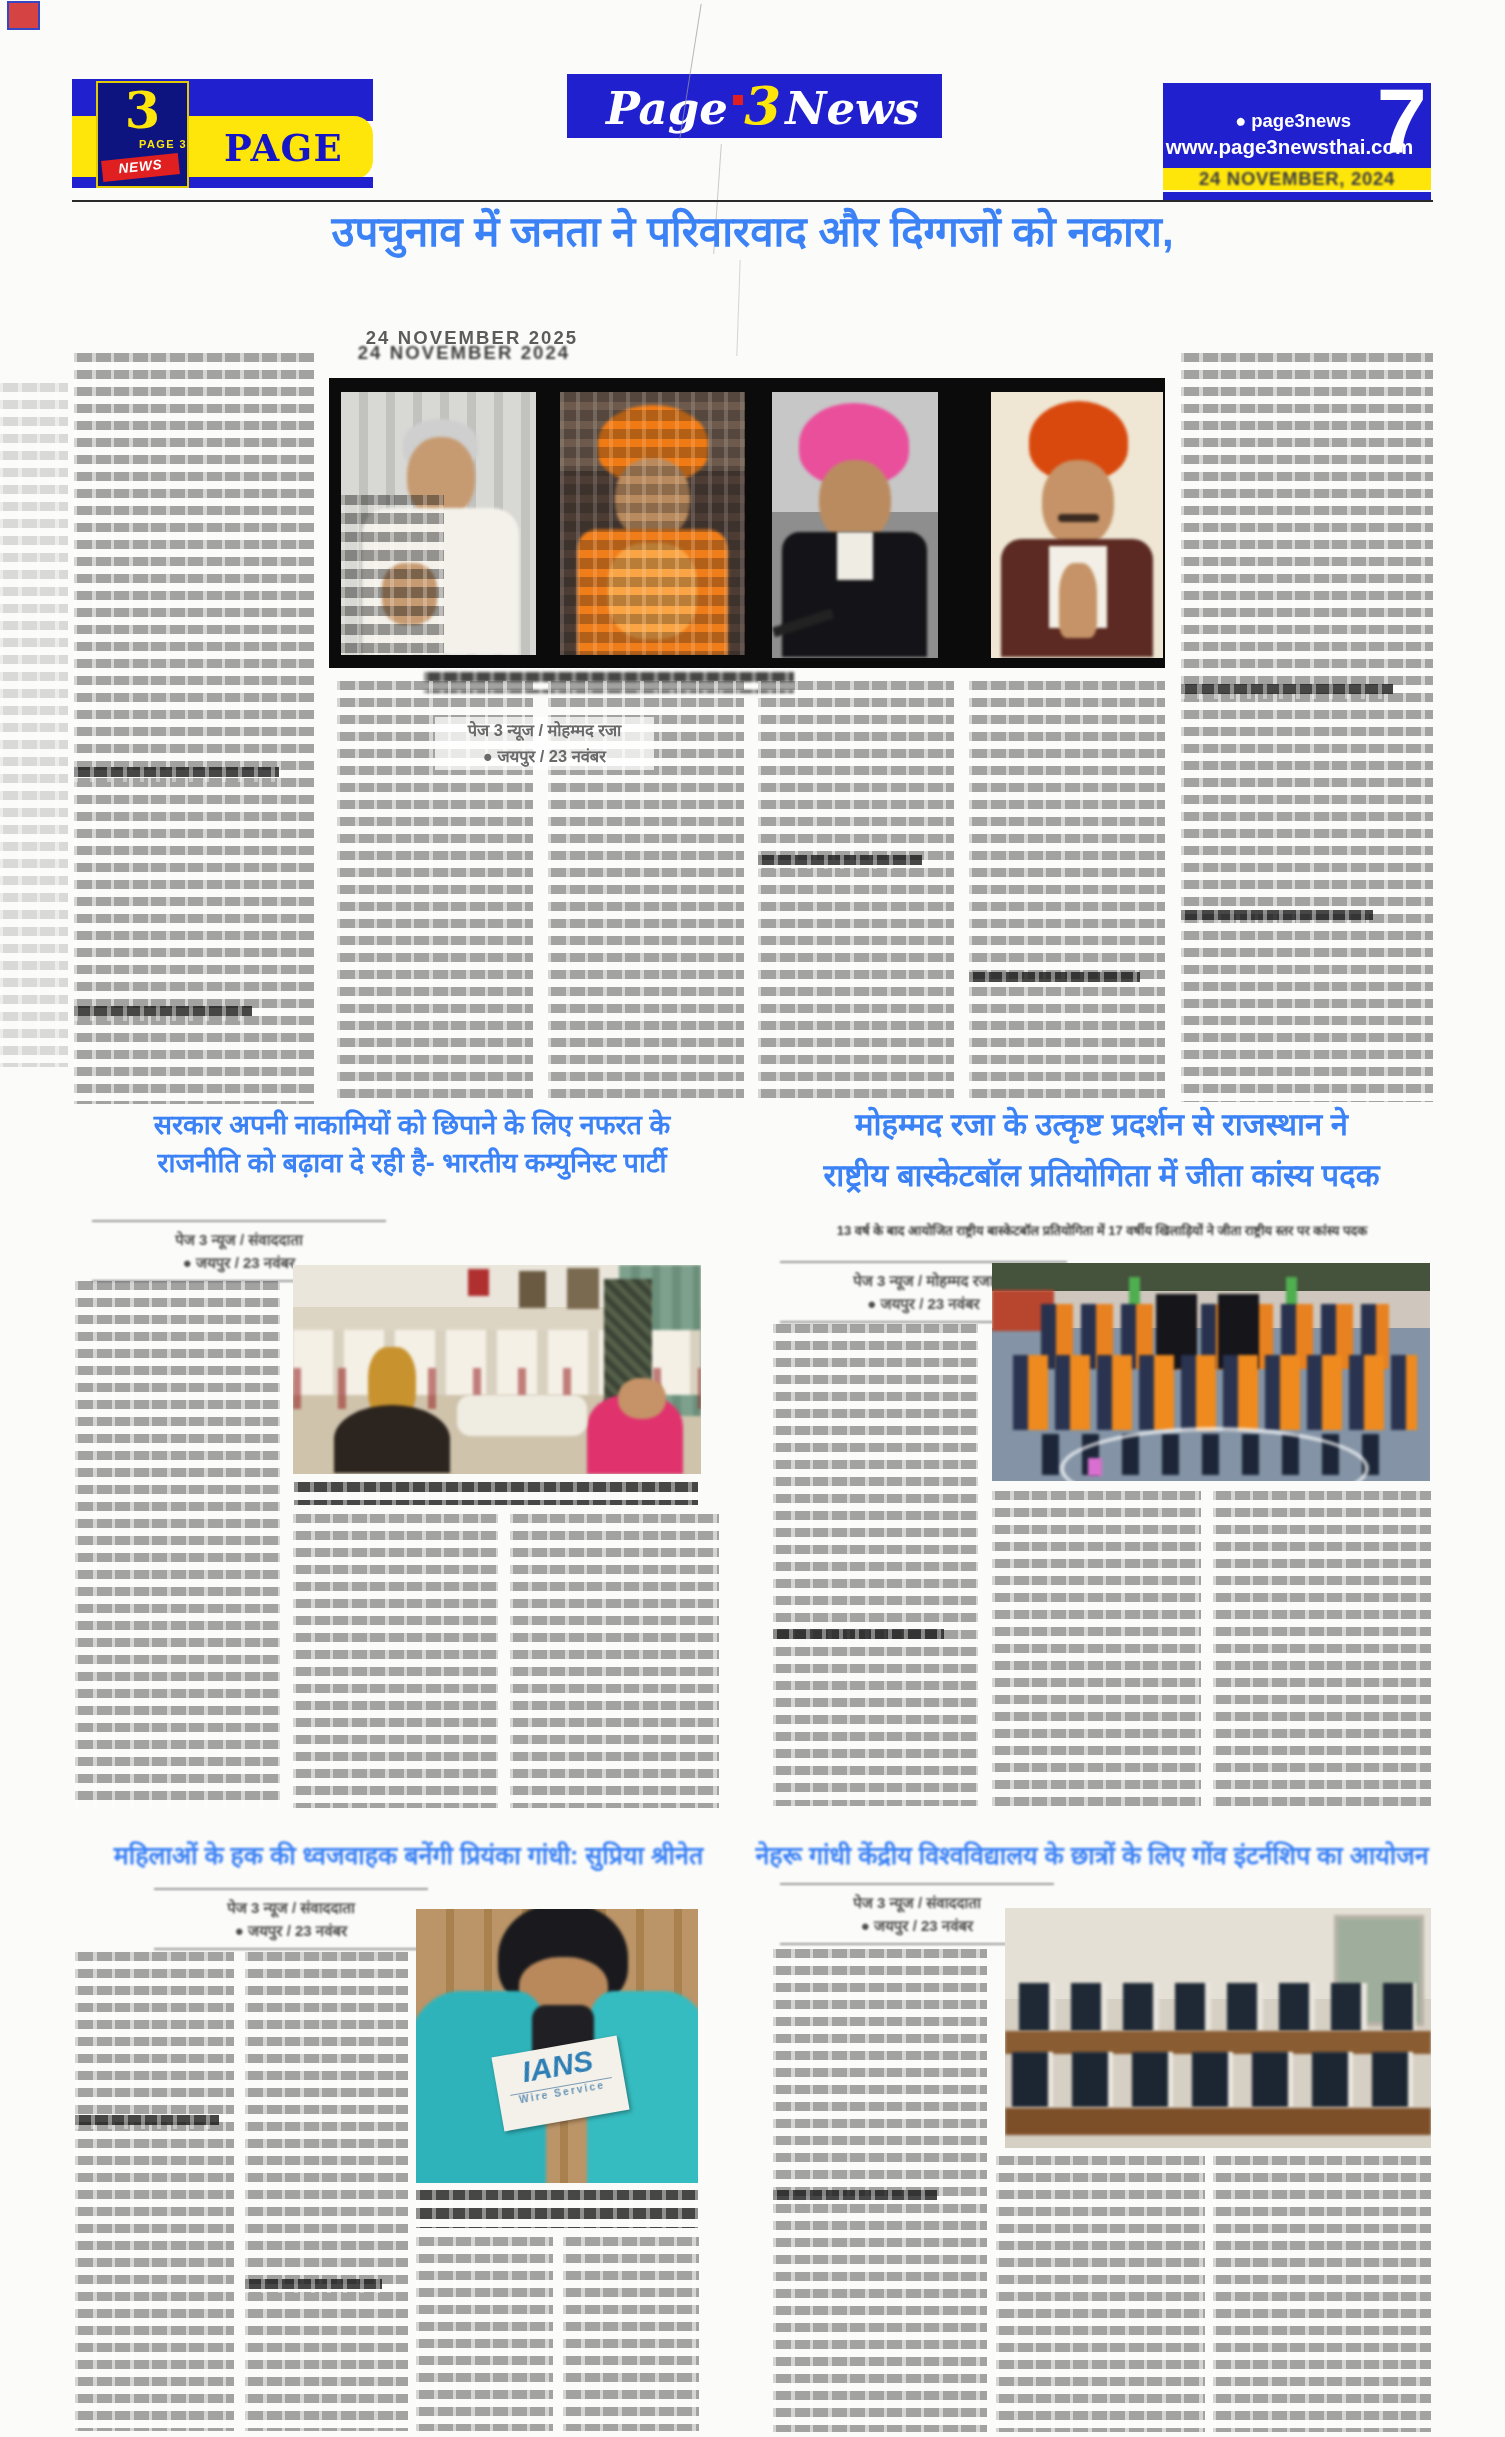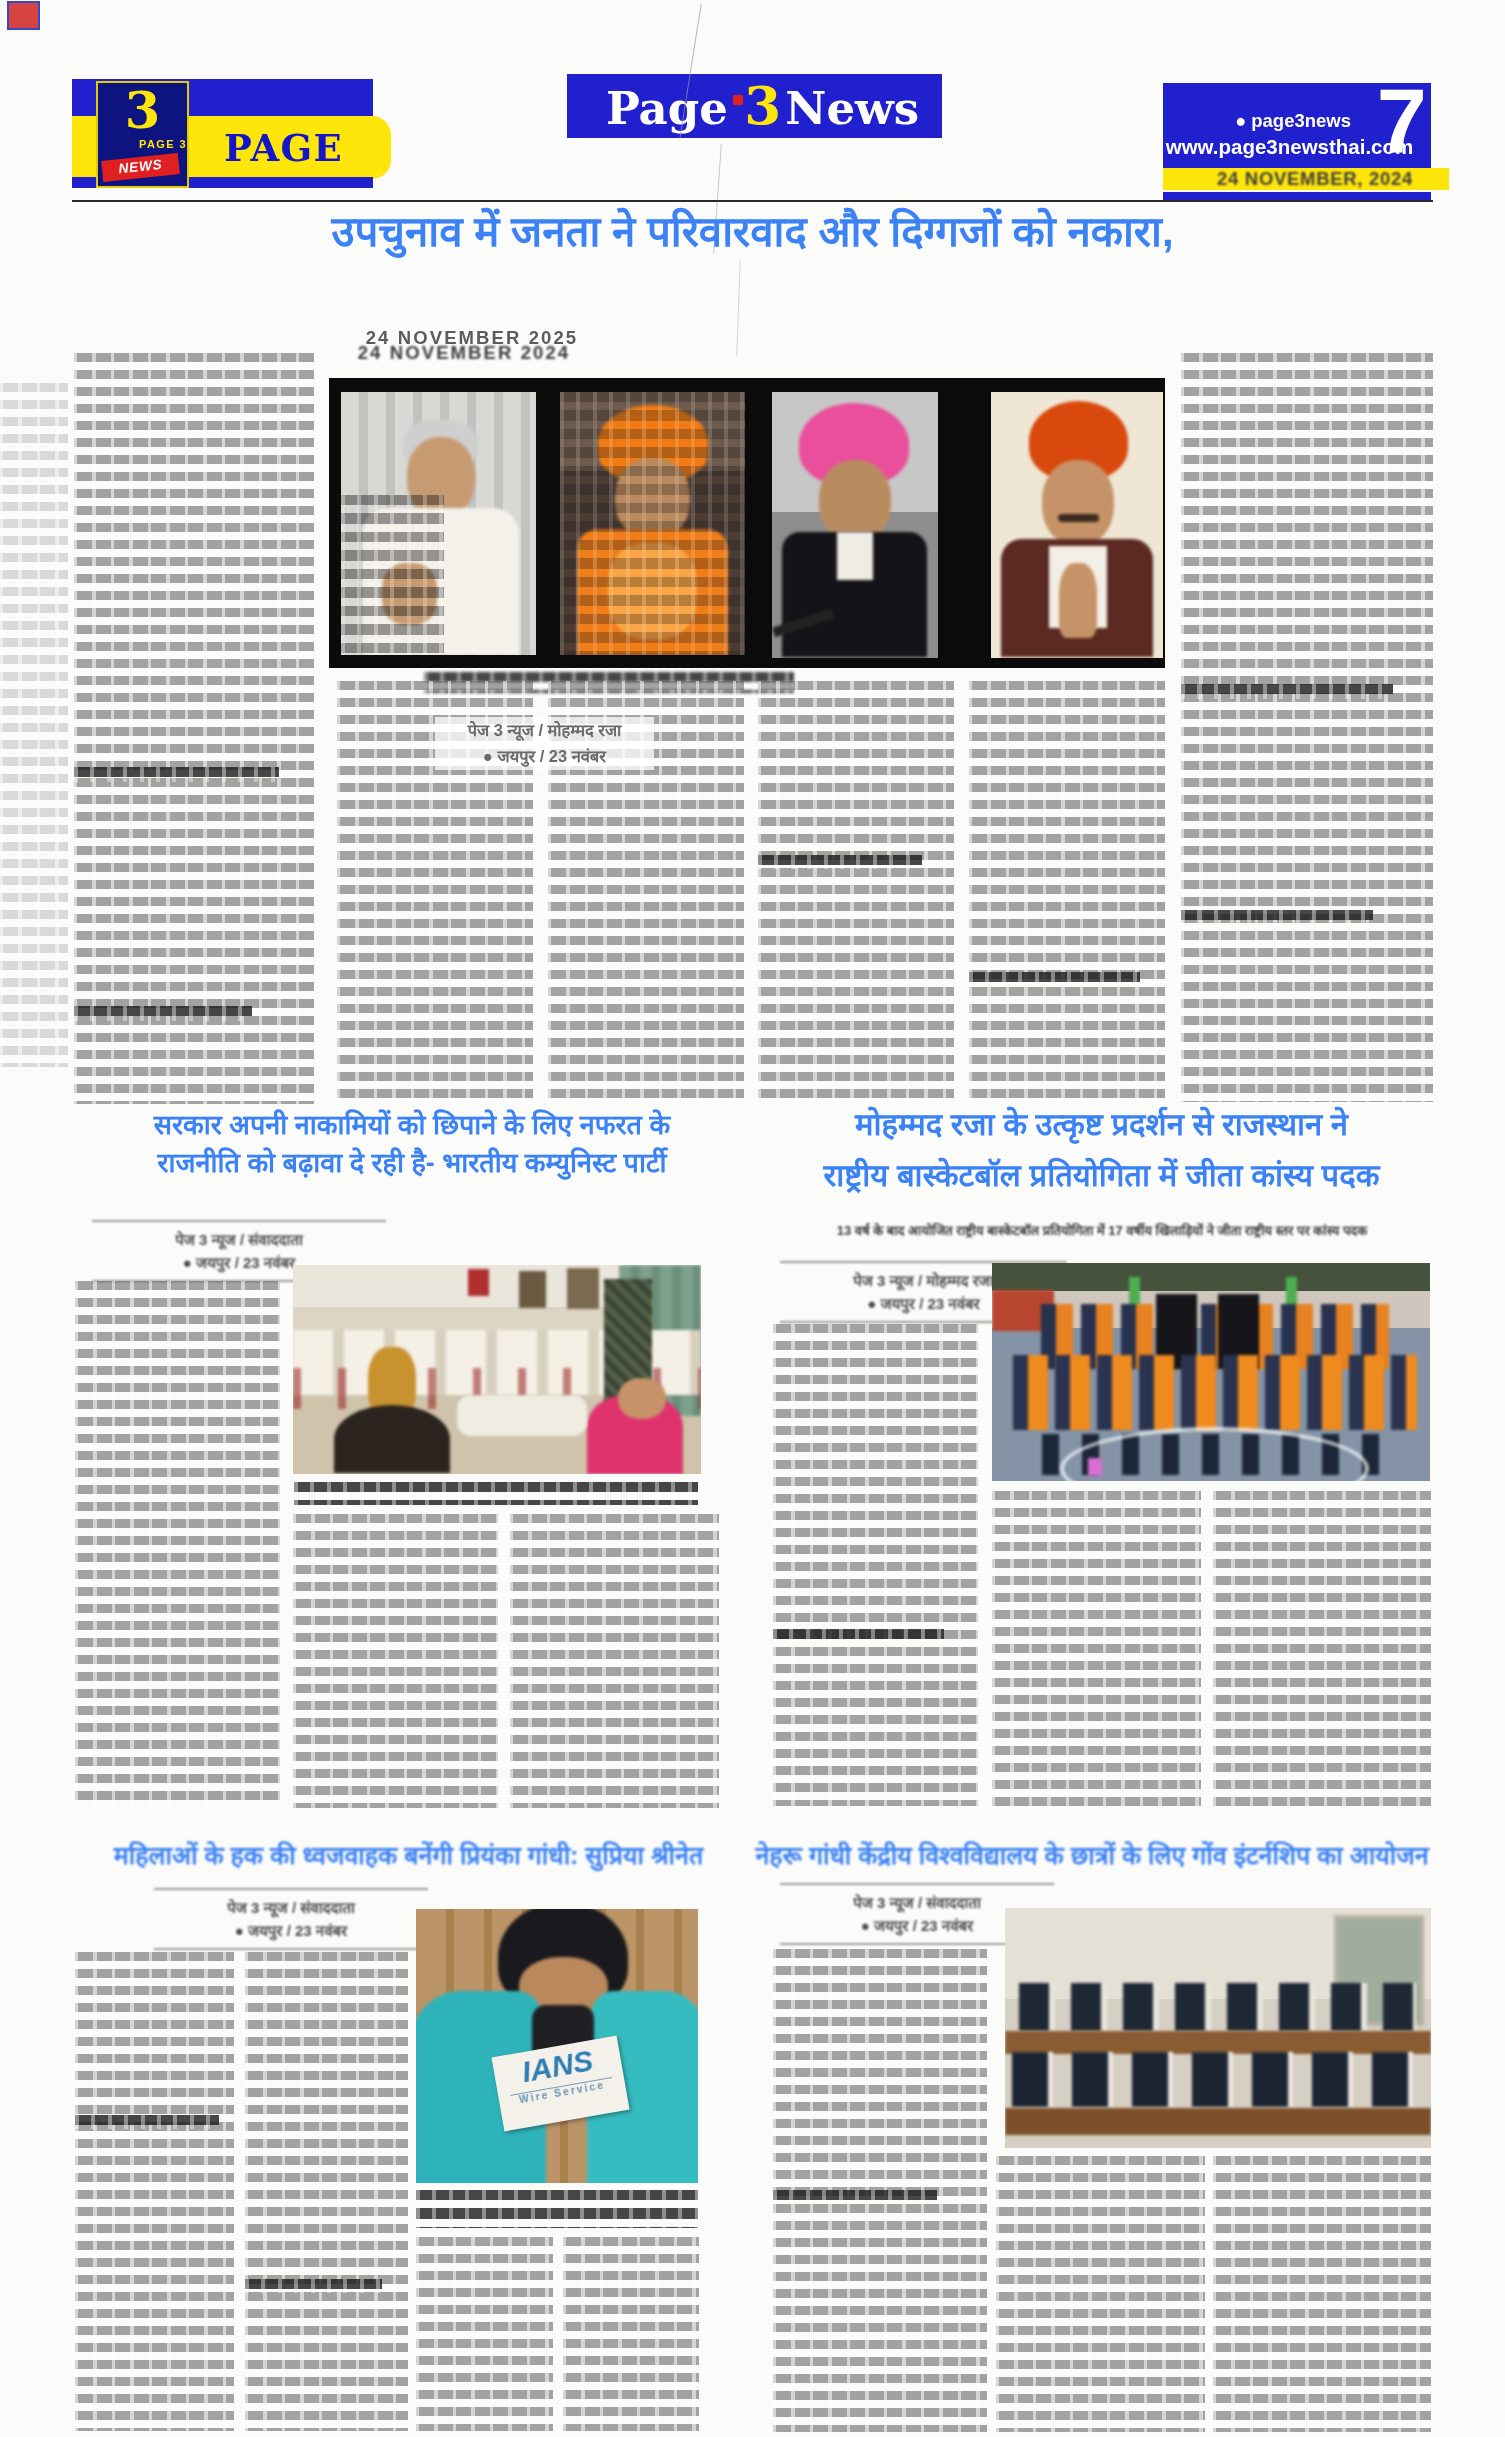--- a/index.html
+++ b/index.html
@@ -10,24 +10,24 @@
   .nz{background-image:
       repeating-linear-gradient(90deg, rgba(255,255,255,.55) 0 3.4px, rgba(255,255,255,0) 3.4px 18.5px),
       repeating-linear-gradient(180deg, rgba(75,75,75,.55) 0 9px, rgba(255,255,255,0) 9px 17px);
       opacity:.92;}
   .nz-dark{background-image:
       repeating-linear-gradient(90deg, rgba(255,255,255,.4) 0 4.1px, rgba(255,255,255,0) 4.1px 16.4px),
       repeating-linear-gradient(180deg, rgba(25,25,25,.8) 0 10.3px, rgba(255,255,255,0) 10.3px 18.5px);}
   .nz-faint{opacity:.35;}
   
   .blue{background:#2020cf;}
-  .yellow{background:#ffe60a;padding-left:18px;}
+  .yellow{background:#ffe60a;}
   .hl{font-weight:900;color:#3b82f6;text-align:center;line-height:1.18;
       font-family:"Liberation Sans","DejaVu Sans",sans-serif;}
-  .mast-bl{font-family:"DejaVu Serif","Liberation Serif",serif;font-weight:bold;margin-left:16px;}
+  .mast-bl{font-family:"DejaVu Serif","Liberation Serif",serif;font-weight:bold;font-style:italic;margin-left:16px;}
   .soft{filter:blur(0.4px);}
   .pix{filter:blur(1.1px);}
   .pix2{filter:blur(1.6px);}
   .byl{border-top:2.7px solid #9c9c9c;border-bottom:2.7px solid #9c9c9c;
        text-align:center;color:#4e4e4e;font-weight:bold;font-size:15px;line-height:1.55;
        padding:5.5px 0;filter:blur(0.8px);}
   .photo{overflow:hidden;}
   .pfig{position:absolute;filter:blur(1.4px);}
   .foldline{background:#9a9a9a;width:1.4px;}
 </style>

